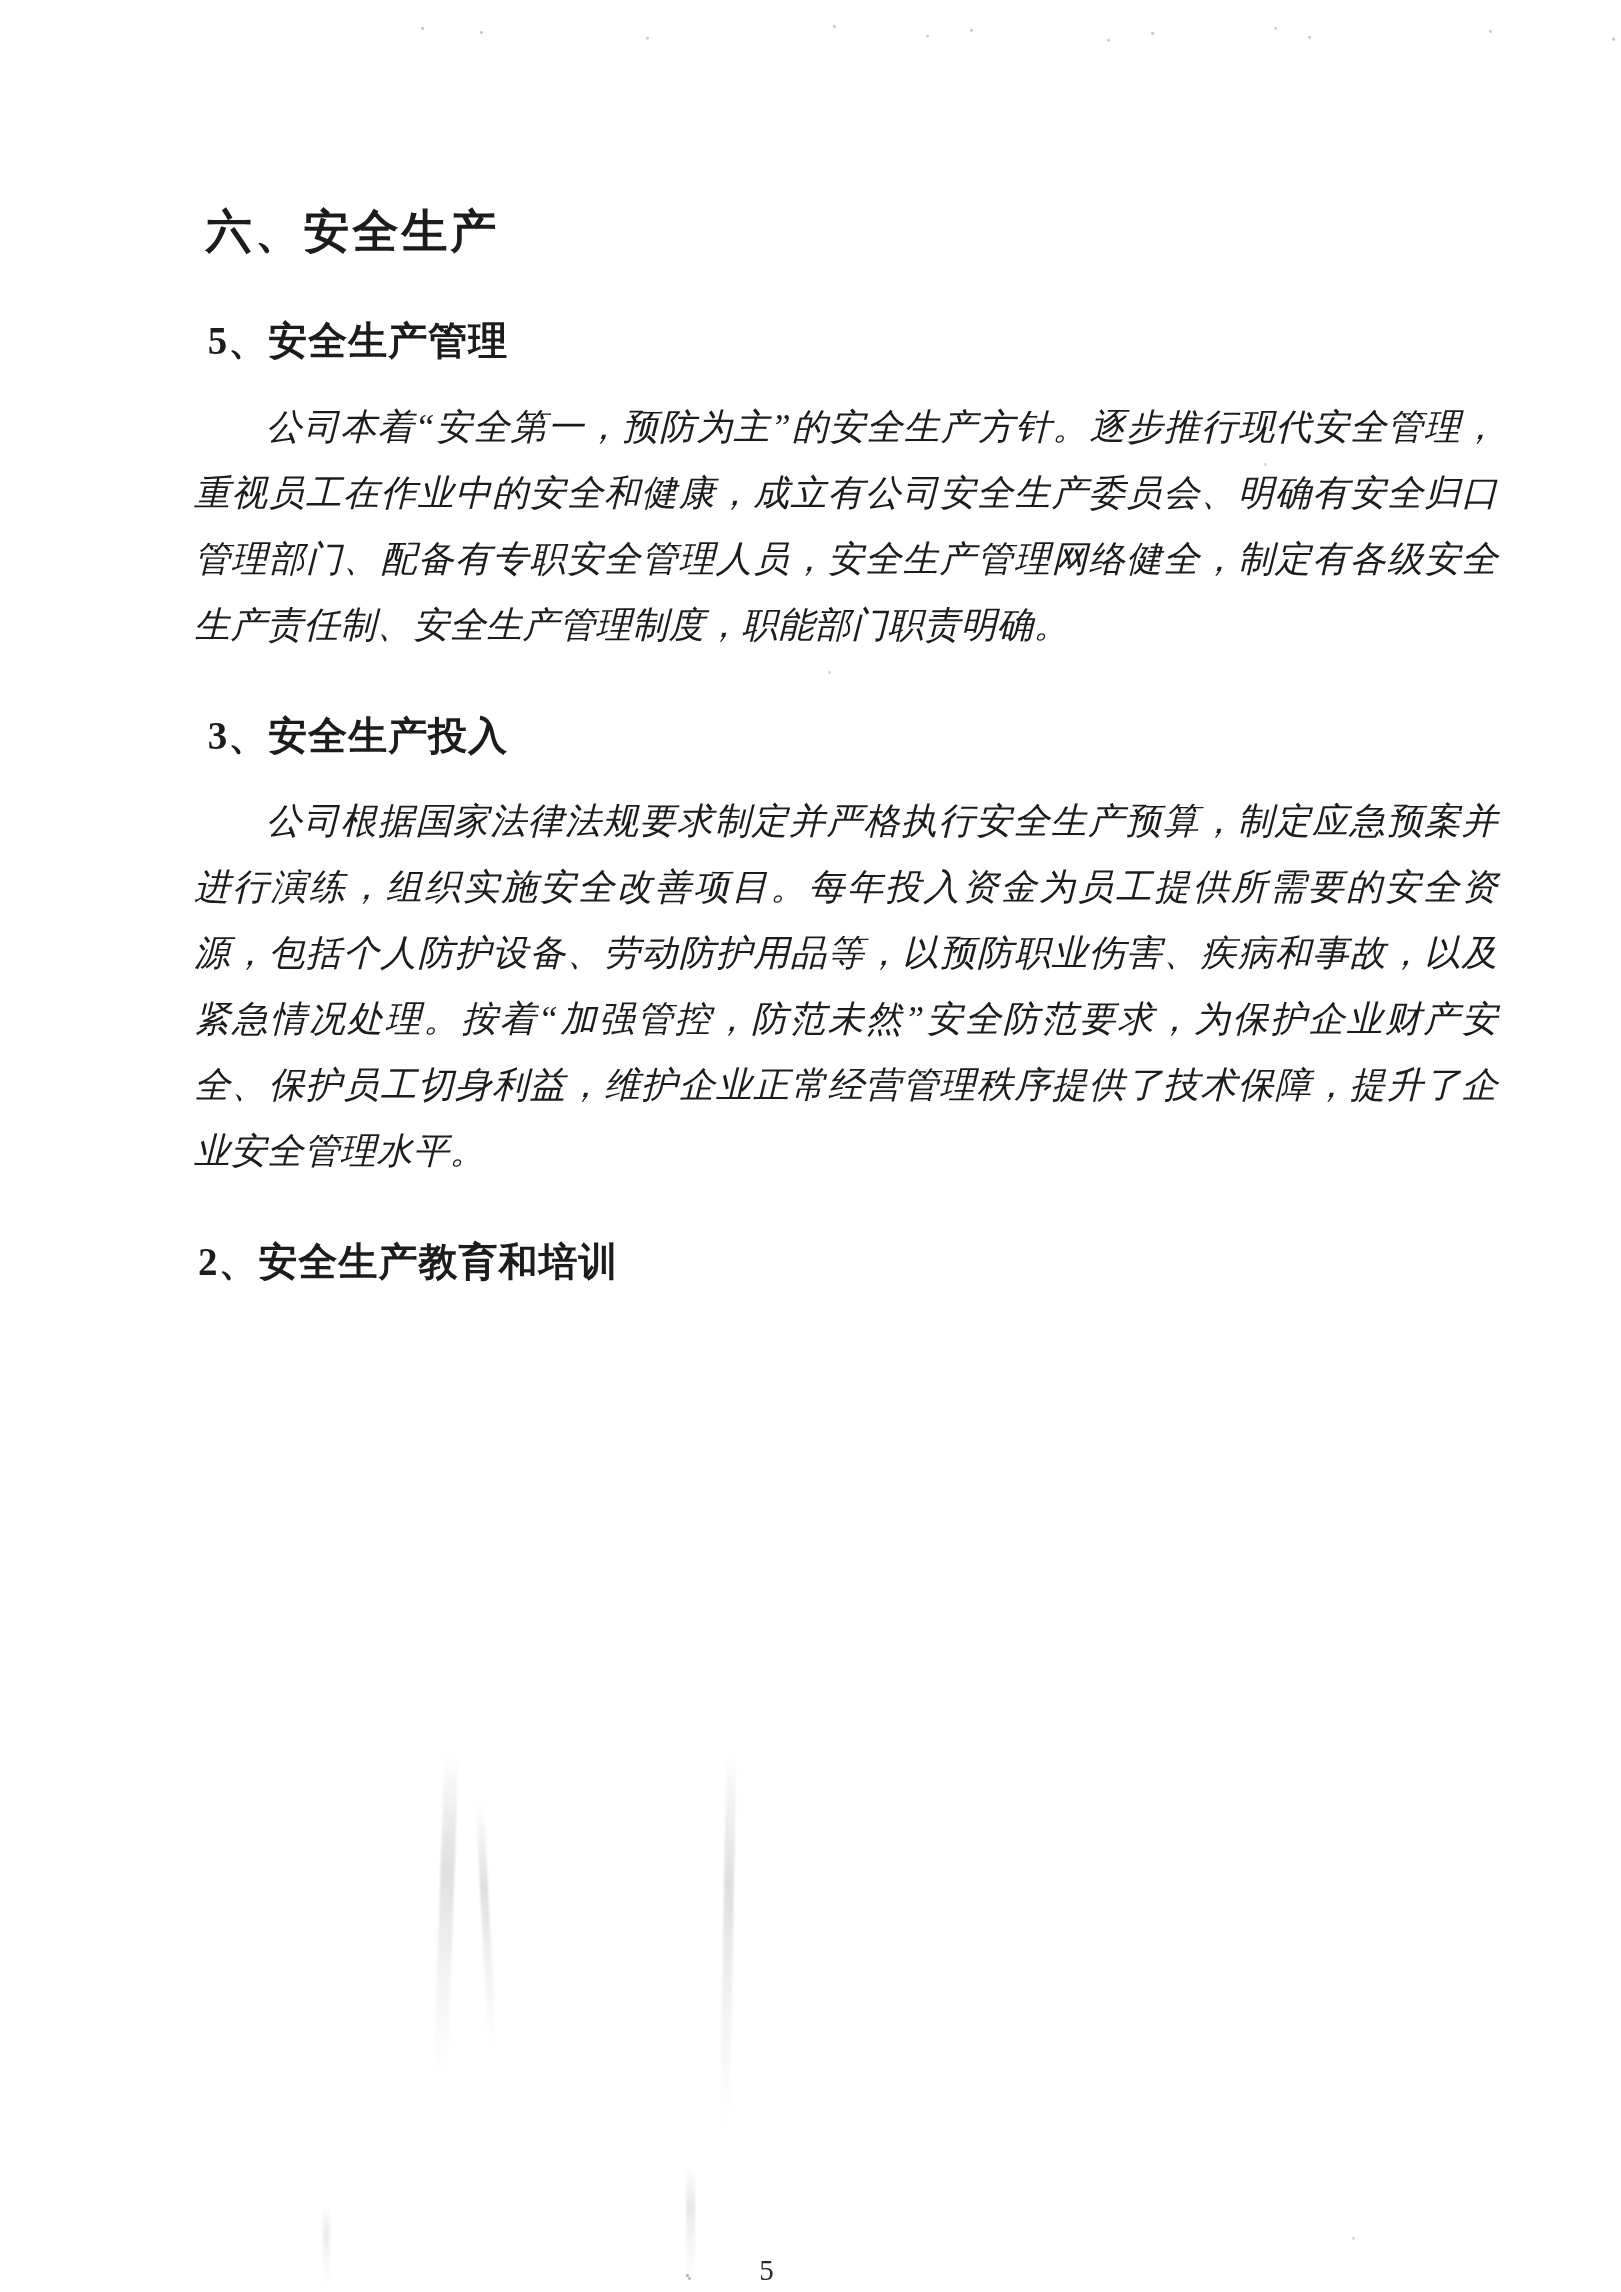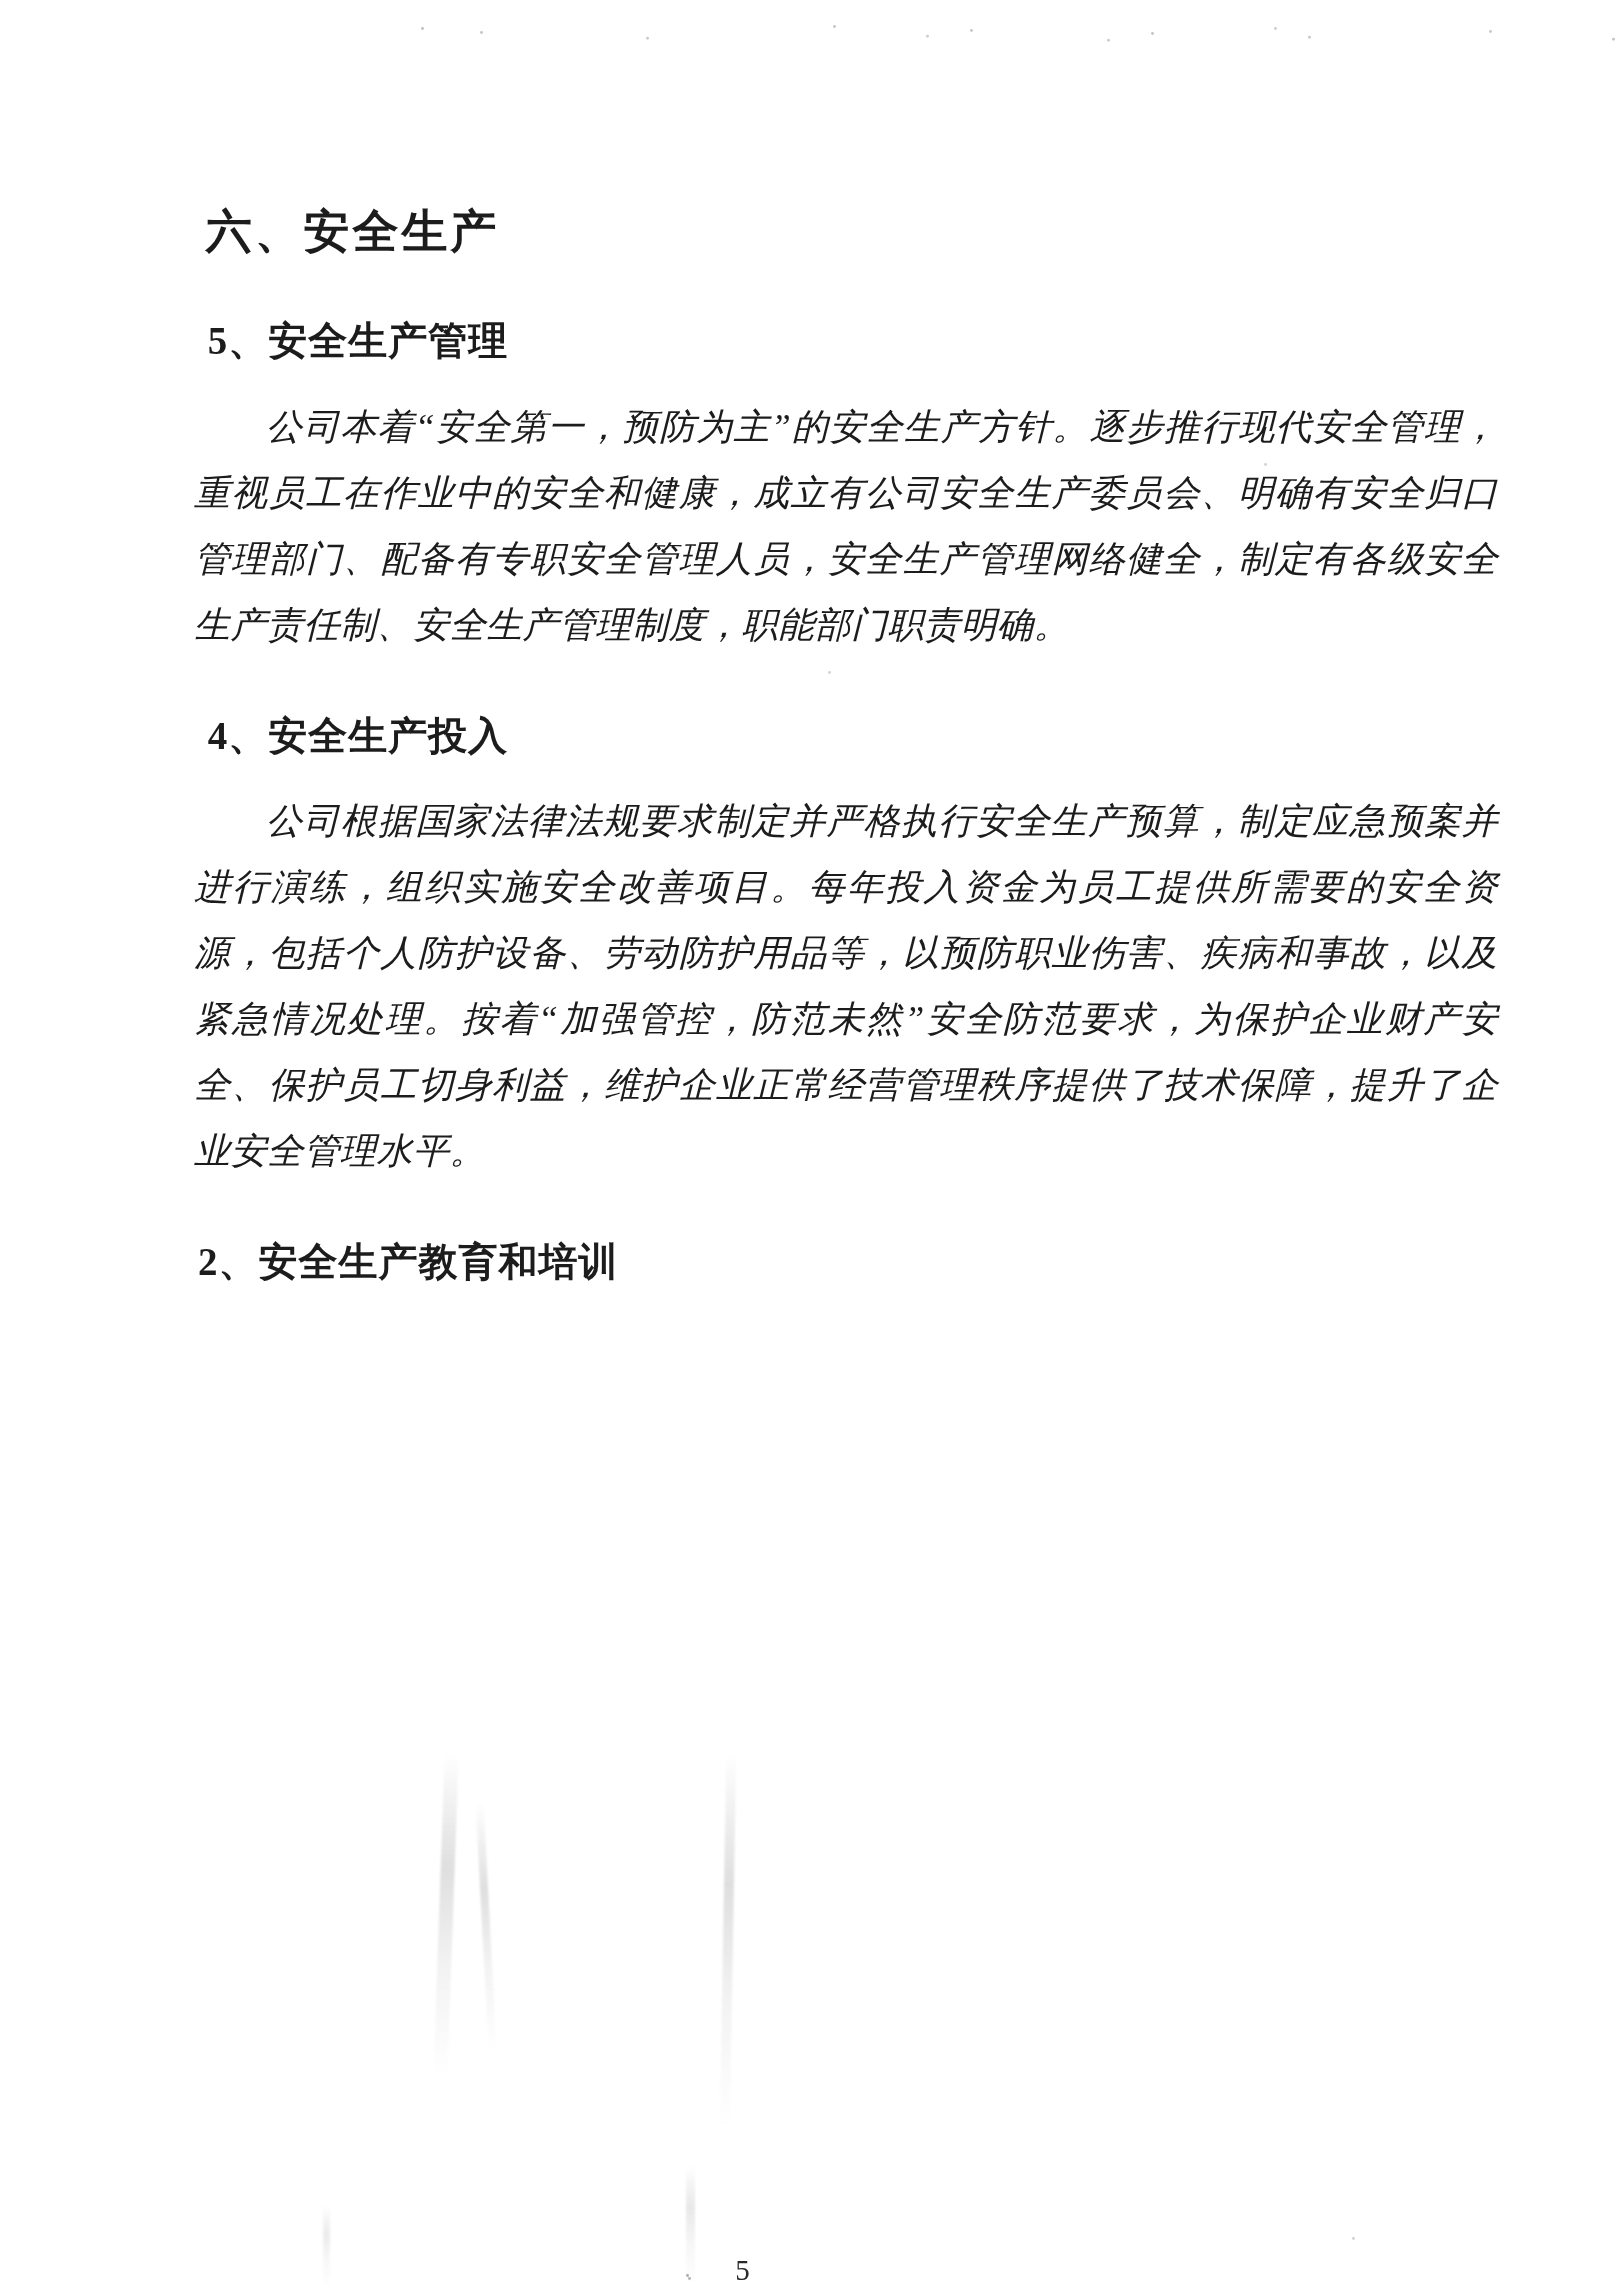--- a/index.html
+++ b/index.html
@@ -7,21 +7,21 @@
     width:1621px;height:2293px;
     background:#ffffff;
     position:relative;
     overflow:hidden;
     font-family:"Liberation Serif","DejaVu Serif",serif;
     color:#1c1c1c;
   }
   .page{
     position:absolute;
     top:0;left:0;
-    width:1485px;height:2293px;
+    width:1485px;height:2293px;padding-left:48px;
   }
   .content{
     position:absolute;
     top:201px;
     left:194px;
     width:1304px;
   }
   .doc-title{
     font-size:46px;
     font-weight:bold;
@@ -93,21 +93,21 @@
   <div class="smudge s4"></div>
   <div class="smudge s5"></div>
 
   <div class="content">
 
     <h1 class="doc-title">六、安全生产</h1>
 
     <h2 class="sec-heading">5、安全生产管理</h2>
     <p class="sec-body">公司本着“安全第一，预防为主”的安全生产方针。逐步推行现代安全管理，重视员工在作业中的安全和健康，成立有公司安全生产委员会、明确有安全归口管理部门、配备有专职安全管理人员，安全生产管理网络健全，制定有各级安全生产责任制、安全生产管理制度，职能部门职责明确。</p>
 
-    <h2 class="sec-heading">4、安全生产投入</h2>
+    <h2 class="sec-heading">3、安全生产投入</h2>
     <p class="sec-body">公司根据国家法律法规要求制定并严格执行安全生产预算，制定应急预案并进行演练，组织实施安全改善项目。每年投入资金为员工提供所需要的安全资源，包括个人防护设备、劳动防护用品等，以预防职业伤害、疾病和事故，以及紧急情况处理。按着“加强管控，防范未然”安全防范要求，为保护企业财产安全、保护员工切身利益，维护企业正常经营管理秩序提供了技术保障，提升了企业安全管理水平。</p>
 
     <h2 class="sec-heading h3">2、安全生产教育和培训</h2>
 
   </div>
 
   <div class="page-number">5</div>
 
 </div>
 

